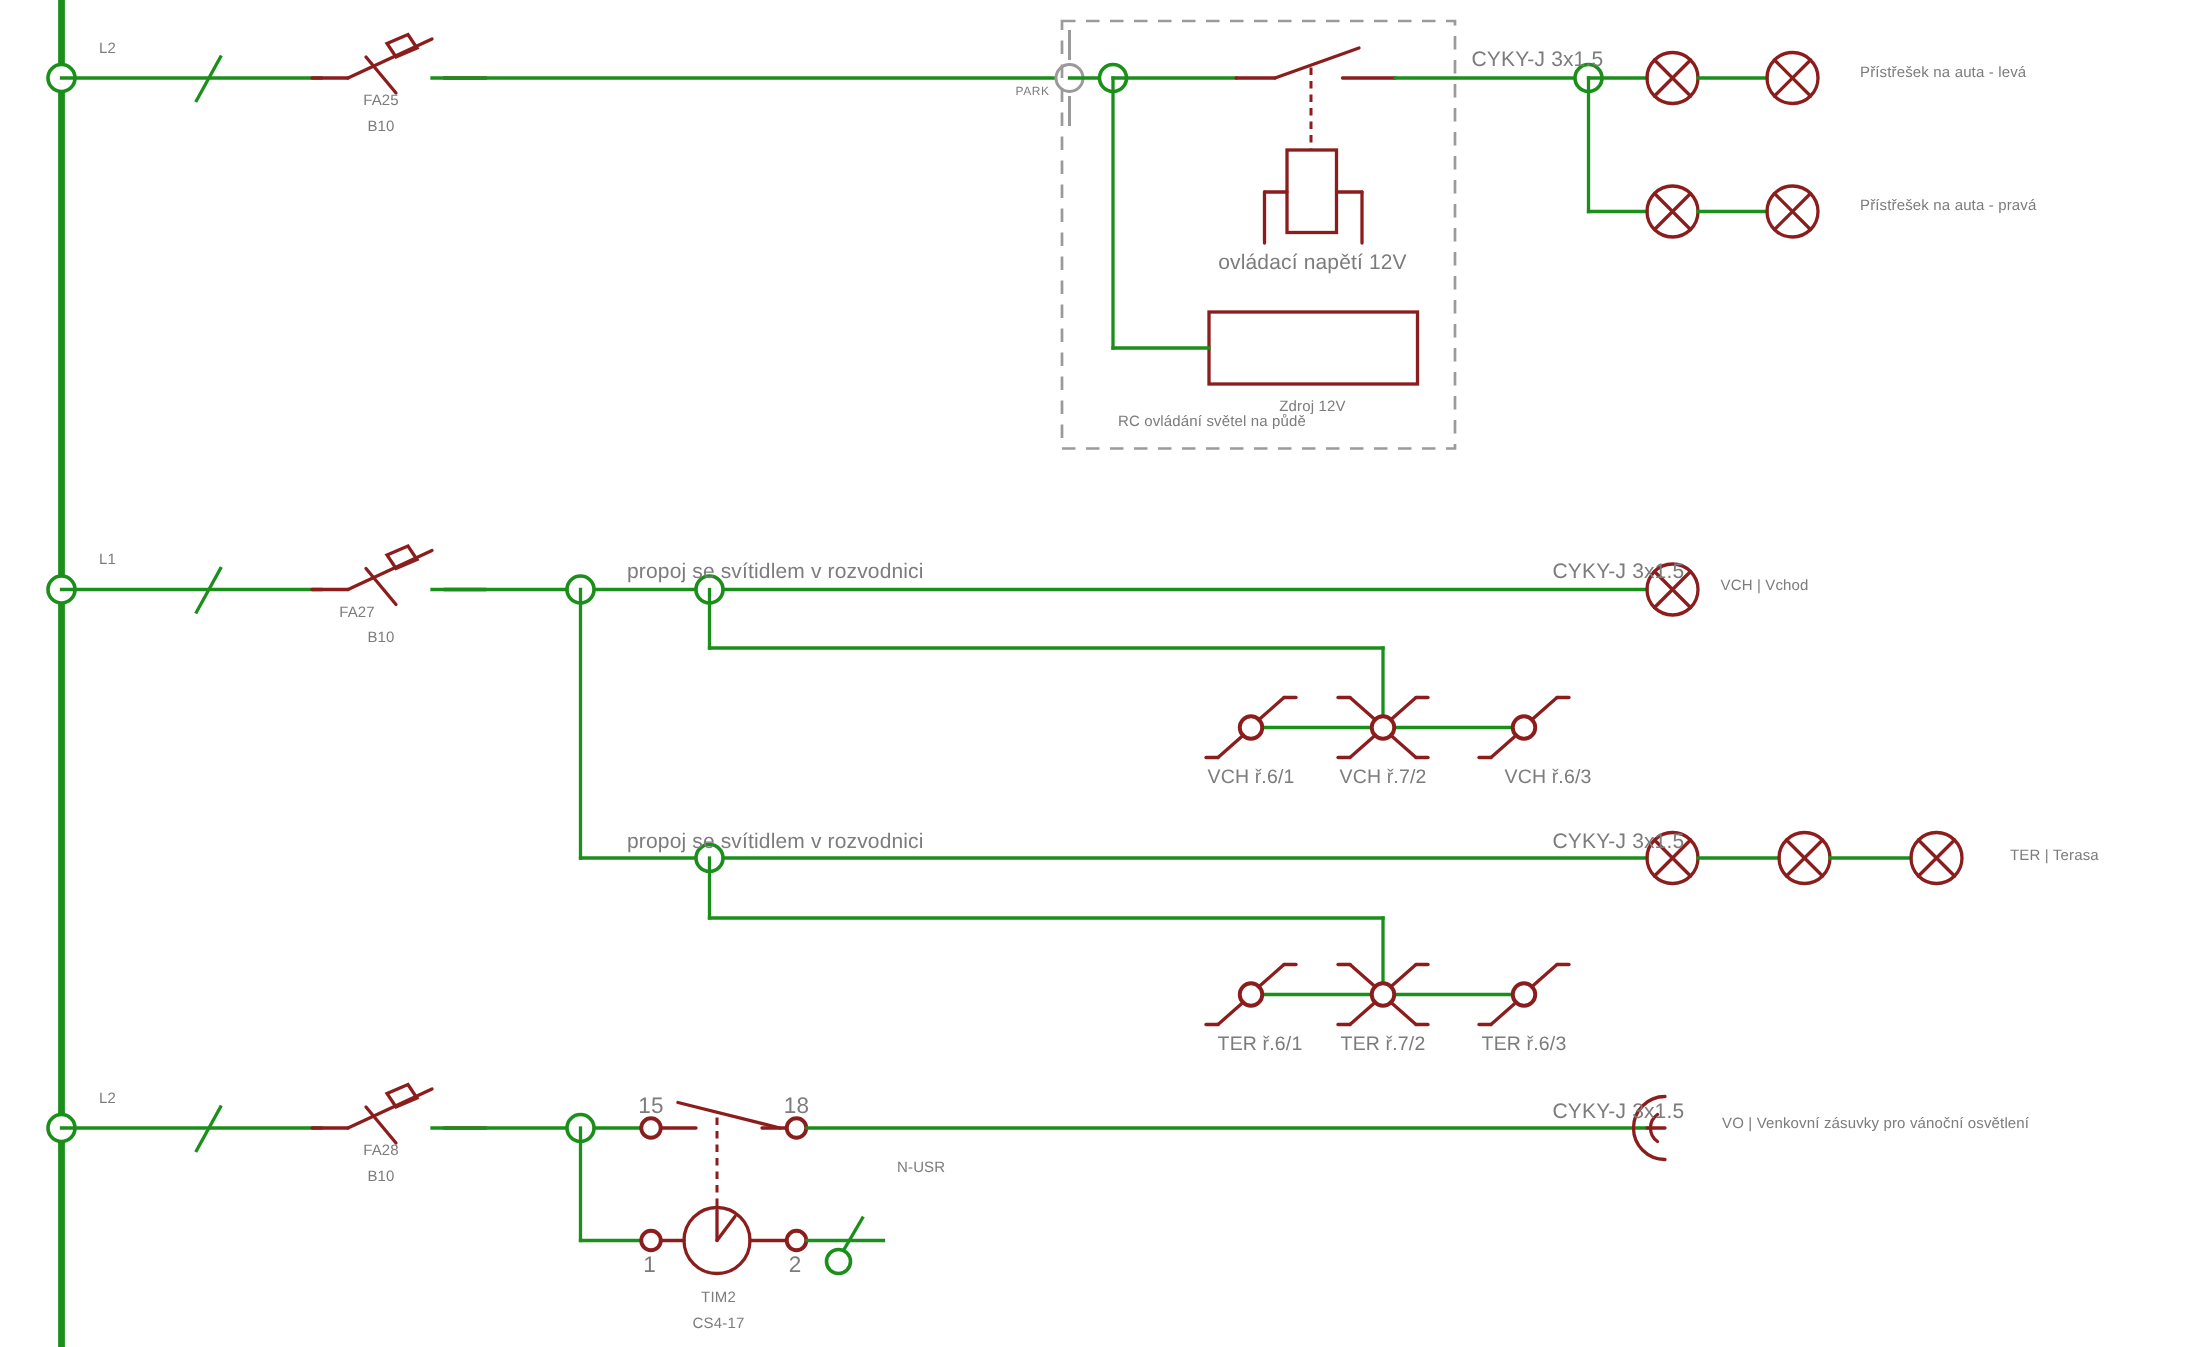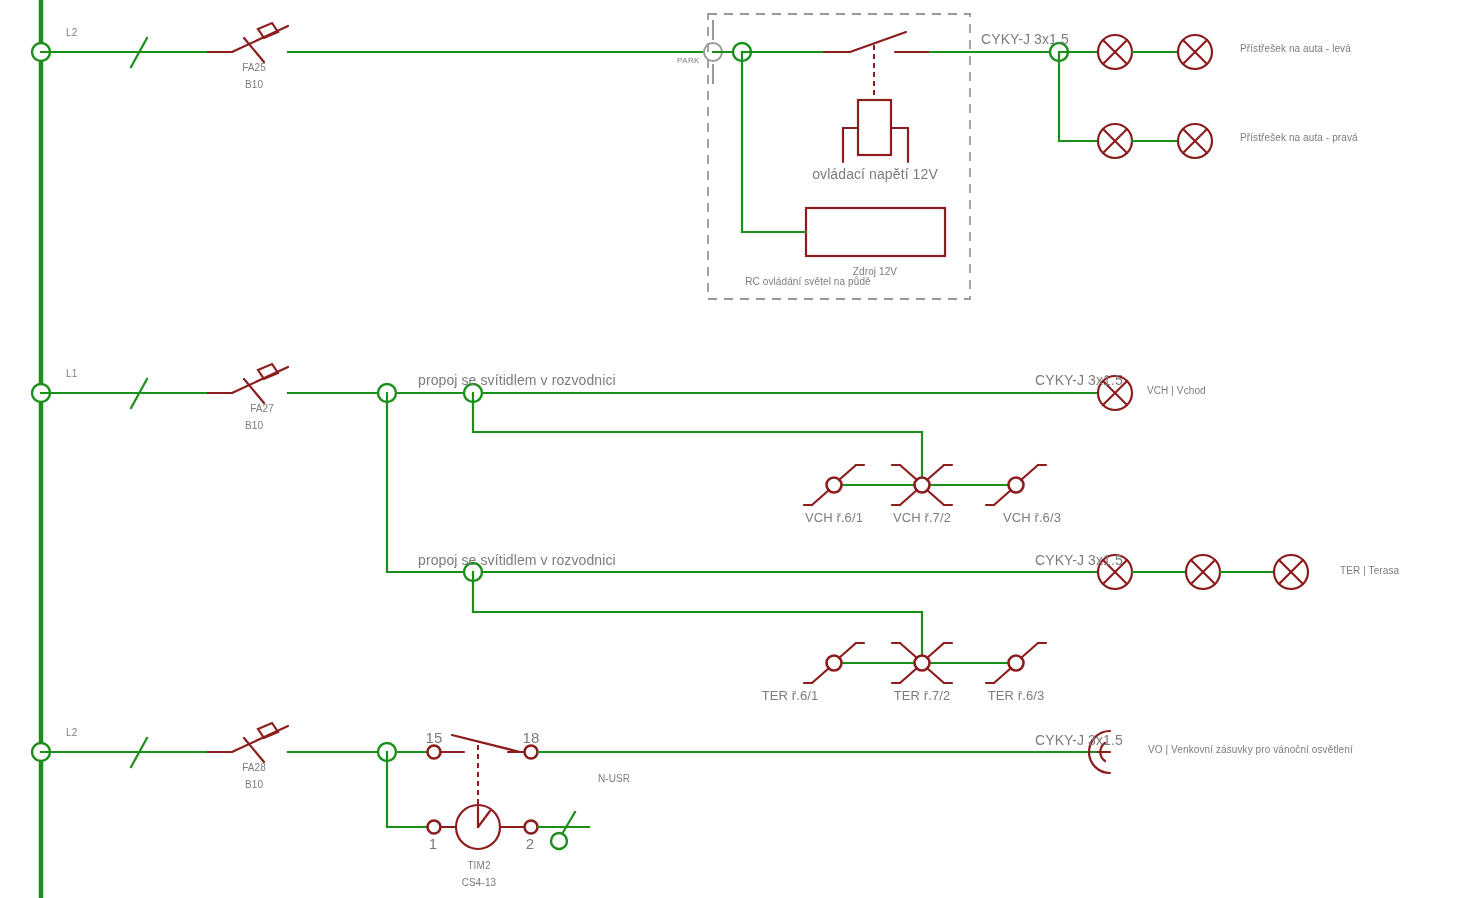--- a/index.html
+++ b/index.html
@@ -253,42 +253,42 @@
 <div class="lbl c" style="left:254px;top:79px;">B10</div>
 <div class="lbl xs" style="left:677px;top:56px;">PARK</div>
 <div class="lbl tiny c" style="left:875px;top:166px;">ovládací napětí 12V</div>
 <div class="lbl c" style="left:875px;top:222px;margin-top:44px;">Zdroj 12V</div>
 <div class="lbl c" style="left:808px;top:276px;">RC ovládání světel na půdě</div>
 <div class="lbl tiny" style="left:981px;top:31px;">CYKY-J 3x1.5</div>
 <div class="lbl" style="left:1240px;top:43px;">Přístřešek na auta - levá</div>
 <div class="lbl" style="left:1240px;top:132px;">Přístřešek na auta - pravá</div>
 
 <div class="lbl" style="left:66px;top:368px;">L1</div>
-<div class="lbl c" style="left:262px;top:403px;">FA27</div>
+<div class="lbl c" style="left:238px;top:403px;">FA27</div>
 <div class="lbl c" style="left:254px;top:420px;">B10</div>
 <div class="lbl tiny" style="left:418px;top:372px;">propoj se svítidlem v rozvodnici</div>
 <div class="lbl tiny" style="left:1035px;top:372px;">CYKY-J 3x1.5</div>
 <div class="lbl" style="left:1147px;top:385px;">VCH | Vchod</div>
 <div class="lbl mid c" style="left:834px;top:510px;">VCH ř.6/1</div>
 <div class="lbl mid c" style="left:922px;top:510px;">VCH ř.7/2</div>
 <div class="lbl mid c" style="left:1016px;top:510px;margin-left:16px;">VCH ř.6/3</div>
 
 <div class="lbl tiny" style="left:418px;top:552px;">propoj se svítidlem v rozvodnici</div>
 <div class="lbl tiny" style="left:1035px;top:552px;">CYKY-J 3x1.5</div>
 <div class="lbl" style="left:1340px;top:565px;">TER | Terasa</div>
-<div class="lbl mid c" style="left:790px;top:688px;text-align:center;">TER ř.6/1</div>
+<div class="lbl mid c" style="left:840px;top:688px;text-align:center;">TER ř.6/1</div>
 <div class="lbl mid c" style="left:922px;top:688px;">TER ř.7/2</div>
 <div class="lbl mid c" style="left:1016px;top:688px;">TER ř.6/3</div>
 
 <div class="lbl" style="left:66px;top:727px;">L2</div>
 <div class="lbl c" style="left:254px;top:762px;">FA28</div>
 <div class="lbl c" style="left:254px;top:779px;">B10</div>
 <div class="lbl sm c" style="left:434px;top:729px;">15</div>
 <div class="lbl sm c" style="left:531px;top:729px;">18</div>
 <div class="lbl sm c" style="left:433px;top:835px;">1</div>
 <div class="lbl sm c" style="left:530px;top:835px;">2</div>
 <div class="lbl c" style="left:479px;top:860px;">TIM2</div>
-<div class="lbl c" style="left:479px;top:877px;">CS4-13</div>
+<div class="lbl c" style="left:479px;top:877px;">CS4-17</div>
 <div class="lbl" style="left:598px;top:773px;">N-USR</div>
 <div class="lbl tiny" style="left:1035px;top:732px;">CYKY-J 3x1.5</div>
 <div class="lbl" style="left:1148px;top:744px;">VO | Venkovní zásuvky pro vánoční osvětlení</div>
 
 </div>
 
 </body></html>

